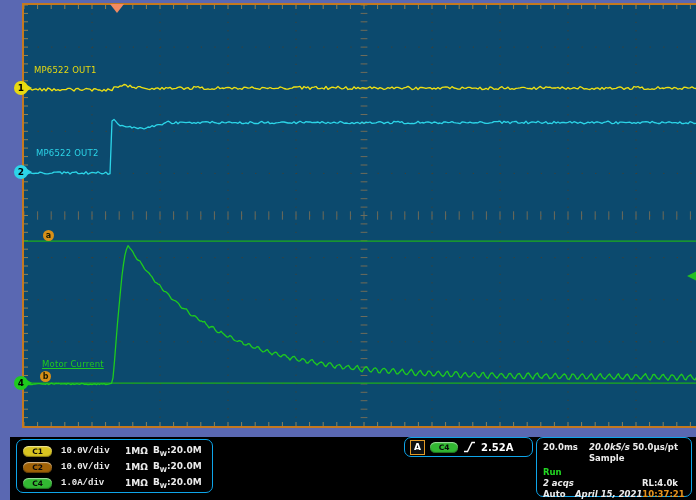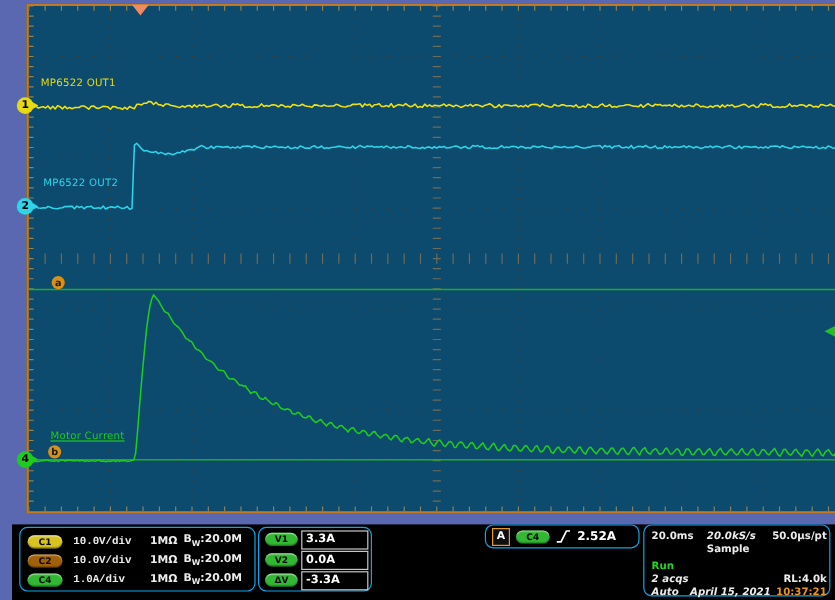--- a/index.html
+++ b/index.html
@@ -63,27 +63,27 @@
     flex:1;height:16px;border:1px solid #c8c8c8;box-sizing:border-box;
     font-size:9.5px;font-weight:bold;color:#fff;line-height:14px;padding-left:3px;
   }
   .trigbox{left:394px;top:0px;width:129px;height:20px;display:flex;align-items:center;gap:5px;padding:0 5px;}
   .abadge{
     width:13px;height:13px;flex:0 0 auto;border:1px solid #e09a28;background:#101010;
     color:#fff;font-size:9px;font-weight:bold;line-height:13px;text-align:center;
   }
   .trigbox .pill{width:28px;}
   .trigval{font-size:10px;font-weight:bold;color:#fff;}
-  .acqbox{left:526px;top:0px;width:156px;height:60px;padding:4px 2px 3px 6px;display:flex;flex-direction:column;justify-content:space-between;}
+  .acqbox{left:526px;top:0px;width:156px;height:60px;padding:4px 13px 3px 6px;display:flex;flex-direction:column;justify-content:space-between;}
   .acqrow{display:flex;font-size:8.5px;font-weight:bold;color:#ececec;line-height:11px;white-space:nowrap;}
   .acqrow .grow{flex:1;font-style:italic;}
   .c-run{color:#22d822;margin-top:14px;}
   .c-time{color:#e8961e;}
   .w44{width:46px;flex:0 0 auto;}
-  .w34{width:32px;flex:0 0 auto;font-style:italic;}
+  .w34{width:32px;flex:0 0 auto;}
 </style>
 </head>
 <body>
 
 <div class="graticule">
   <svg id="scope-svg" width="680" height="421">
       <line x1="68" y1="0" x2="68" y2="421" stroke="#414134" stroke-width="1" stroke-dasharray="1.2 7.2"></line>
       <line x1="0" y1="42.1" x2="680" y2="42.1" stroke="#414134" stroke-width="1" stroke-dasharray="1.2 12.4"></line>
       <line x1="136" y1="0" x2="136" y2="421" stroke="#414134" stroke-width="1" stroke-dasharray="1.2 7.2"></line>
       <line x1="0" y1="84.2" x2="680" y2="84.2" stroke="#414134" stroke-width="1" stroke-dasharray="1.2 12.4"></line>
@@ -141,34 +141,20 @@
       <span class="bw"><span>B</span><sub>W</sub><span>:20.0M</span></span>
     </div>
     <div class="chrow">
       <span class="pill pill-green">C4</span>
       <span class="scale">1.0A/div</span>
       <span class="imp">1MΩ</span>
       <span class="bw"><span>B</span><sub>W</sub><span>:20.0M</span></span>
     </div>
   </div>
 
-  <div class="box curbox">
-    <div class="currow">
-      <span class="pill pill-green">V1</span>
-      <span class="curcell">3.3A</span>
-    </div>
-    <div class="currow">
-      <span class="pill pill-green">V2</span>
-      <span class="curcell">0.0A</span>
-    </div>
-    <div class="currow">
-      <span class="pill pill-green">ΔV</span>
-      <span class="curcell">-3.3A</span>
-    </div>
-  </div>
 
   <div class="box trigbox">
     <span class="abadge">A</span>
     <span class="pill pill-green">C4</span>
     <svg width="13" height="14">
       <polyline points="1,11.5 4.5,11.5 9,2.5 12,2.5" stroke="#ffffff" fill="none" stroke-width="1.4"></polyline>
     </svg>
     <span class="trigval">2.52A</span>
   </div>
 

